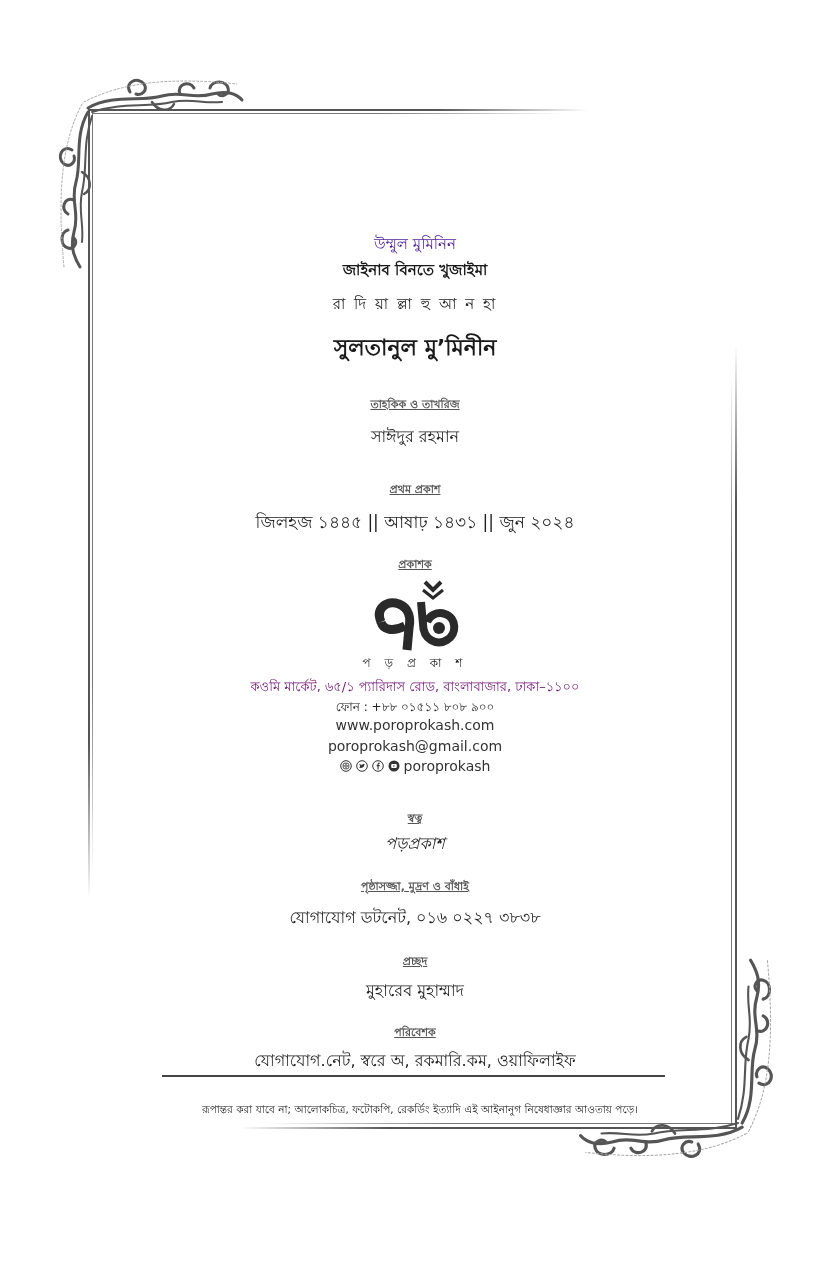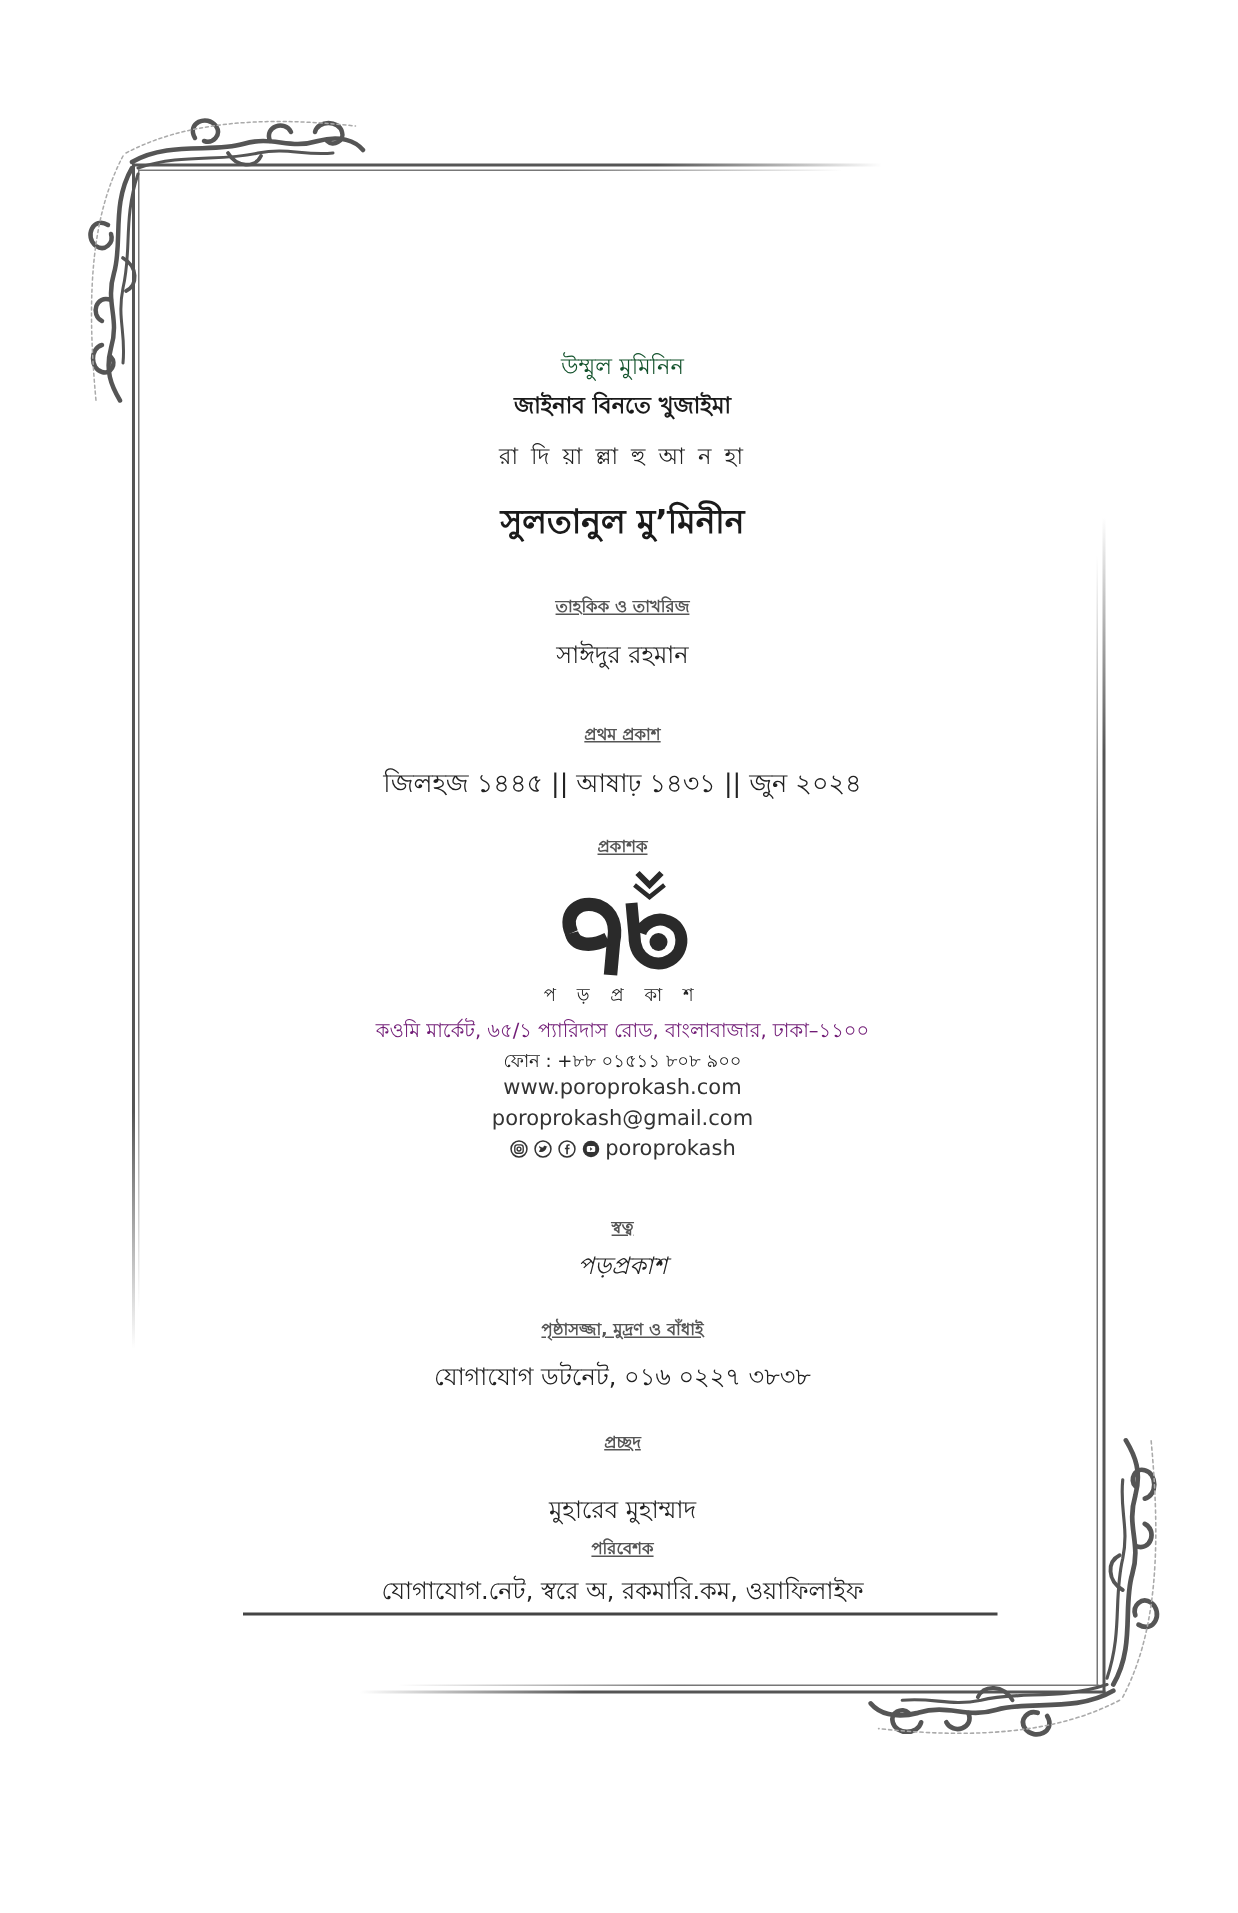--- a/index.html
+++ b/index.html
@@ -29,21 +29,21 @@
   .ornament { position: absolute; }
   .orn-tl { left: 52px; top: 72px; width: 200px; height: 200px; }
   .orn-br { left: 570px; top: 955px; width: 210px; height: 210px; }
 
   
   .content { position: absolute; left: 120px; width: 590px; top: 0; text-align: center; }
   .line { position: absolute; left: 0; width: 590px; text-align: center; white-space: nowrap; }
   .label { color: #555; font-weight: bold; font-size: 11px; text-decoration: underline; }
   .value { color: #222; font-size: 16px; }
 
-  .t-honorific { top: 232px; font-size: 15px; color: #14532d; }
+  .t-honorific { top: 232px; font-size: 15px; color: #4c1d95; }
   .t-title { top: 258px; font-size: 15px; font-weight: bold; color: #1a1a1a; }
   .t-subtitle { top: 292px; font-size: 15px; letter-spacing: 2px; color: #222; }
   .t-series { top: 330px; font-size: 22px; font-weight: bold; color: #1a1a1a; }
 
   .t-tahqiq-label { top: 396px; }
   .t-tahqiq-value { top: 424px; }
   .t-first-label { top: 481px; }
   .t-first-value { top: 509px; font-size: 17px; }
   .t-pub-label { top: 556px; }
 
@@ -55,21 +55,21 @@
   .t-email { top: 738px; font-size: 14px; color: #333; }
   .t-social { top: 758px; font-size: 14px; color: #333; }
   .social-row { display: inline-flex; align-items: center; gap: 4px; }
   .sicon { display: inline-block; width: 12px; height: 12px; vertical-align: middle; }
 
   .t-right-label { top: 810px; }
   .t-right-value { top: 831px; font-style: italic; }
   .t-print-label { top: 878px; }
   .t-print-value { top: 905px; }
   .t-cover-label { top: 953px; }
-  .t-cover-value { top: 978px; margin-top: 16px; }
+  .t-cover-value { top: 978px; }
   .t-dist-label { top: 1024px; }
   .t-dist-value { top: 1048px; font-size: 16px; }
 
   .separator { position: absolute; left: 162px; top: 1075px; width: 503px; height: 2px; background: #444; }
   .t-notice1 { position: absolute; left: 150px; width: 540px; top: 1083px; font-size: 10.5px; color: #222; text-align: center; white-space: nowrap; }
   .t-notice2 { position: absolute; left: 150px; width: 540px; top: 1102px; font-size: 10.5px; color: #222; text-align: center; white-space: nowrap; }
 </style>
 </head>
 <body>
 
@@ -186,13 +186,14 @@
     <div class="line value t-print-value">যোগাযোগ ডটনেট, ০১৬ ০২২৭ ৩৮৩৮</div>
 
     <div class="line label t-cover-label">প্রচ্ছদ</div>
     <div class="line value t-cover-value">মুহারেব মুহাম্মাদ</div>
 
     <div class="line label t-dist-label">পরিবেশক</div>
     <div class="line value t-dist-value">যোগাযোগ.নেট, স্বরে অ, রকমারি.কম, ওয়াফিলাইফ</div>
   </div>
 
   <div class="separator"></div>
+  <div class="t-notice2">রূপান্তর করা যাবে না; আলোকচিত্র, ফটোকপি, রেকর্ডিং ইত্যাদি এই আইনানুগ নিষেধাজ্ঞার আওতায় পড়ে।</div>
 </div>
 
 </body></html>

